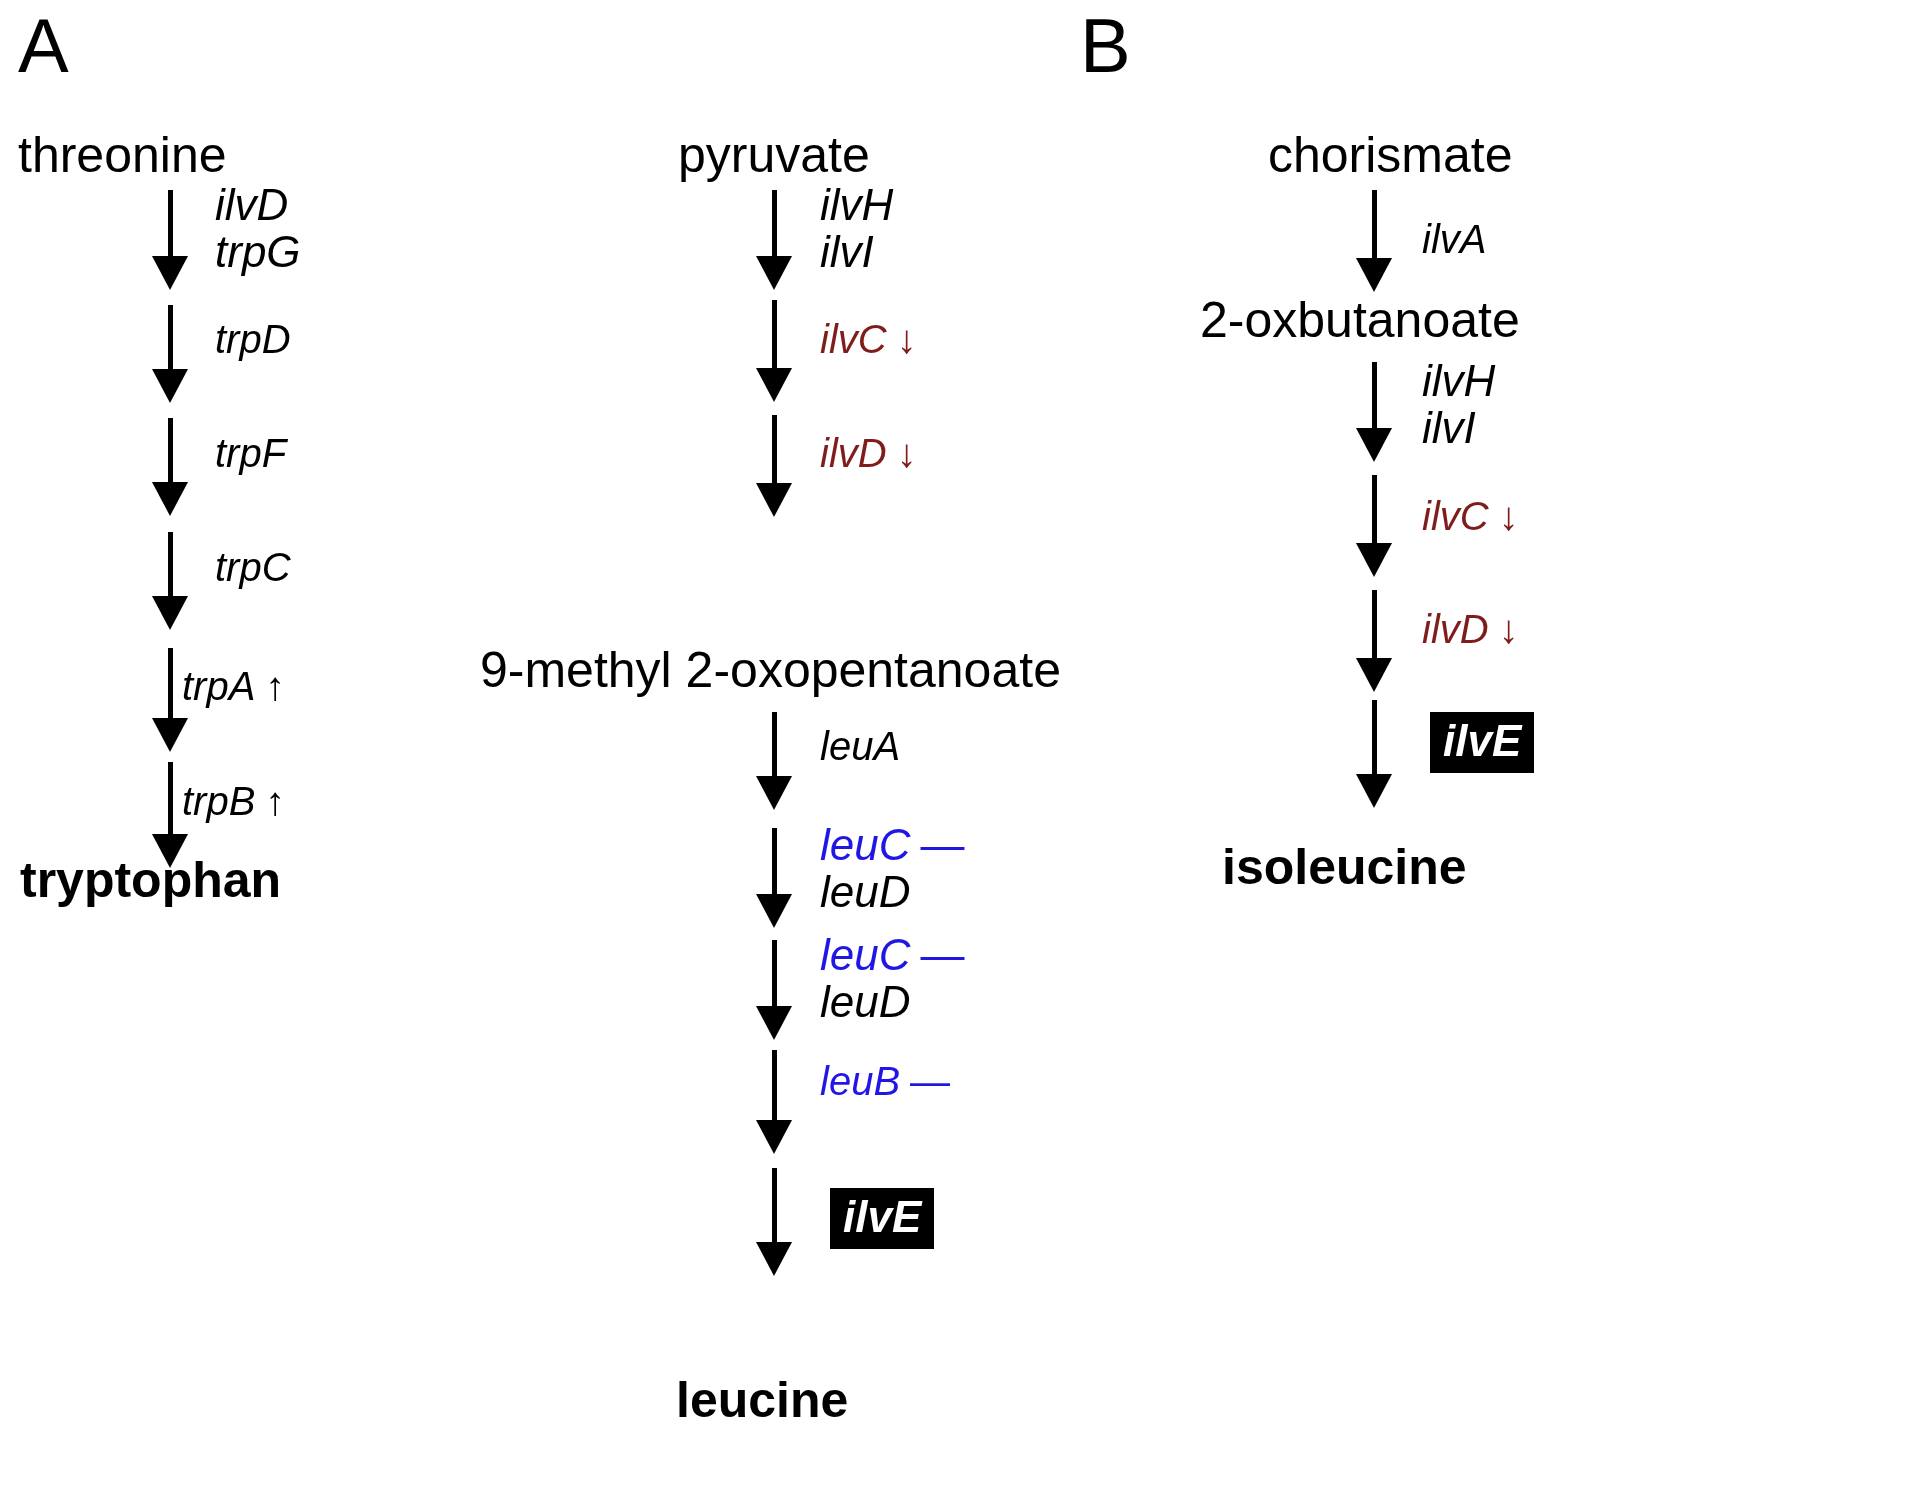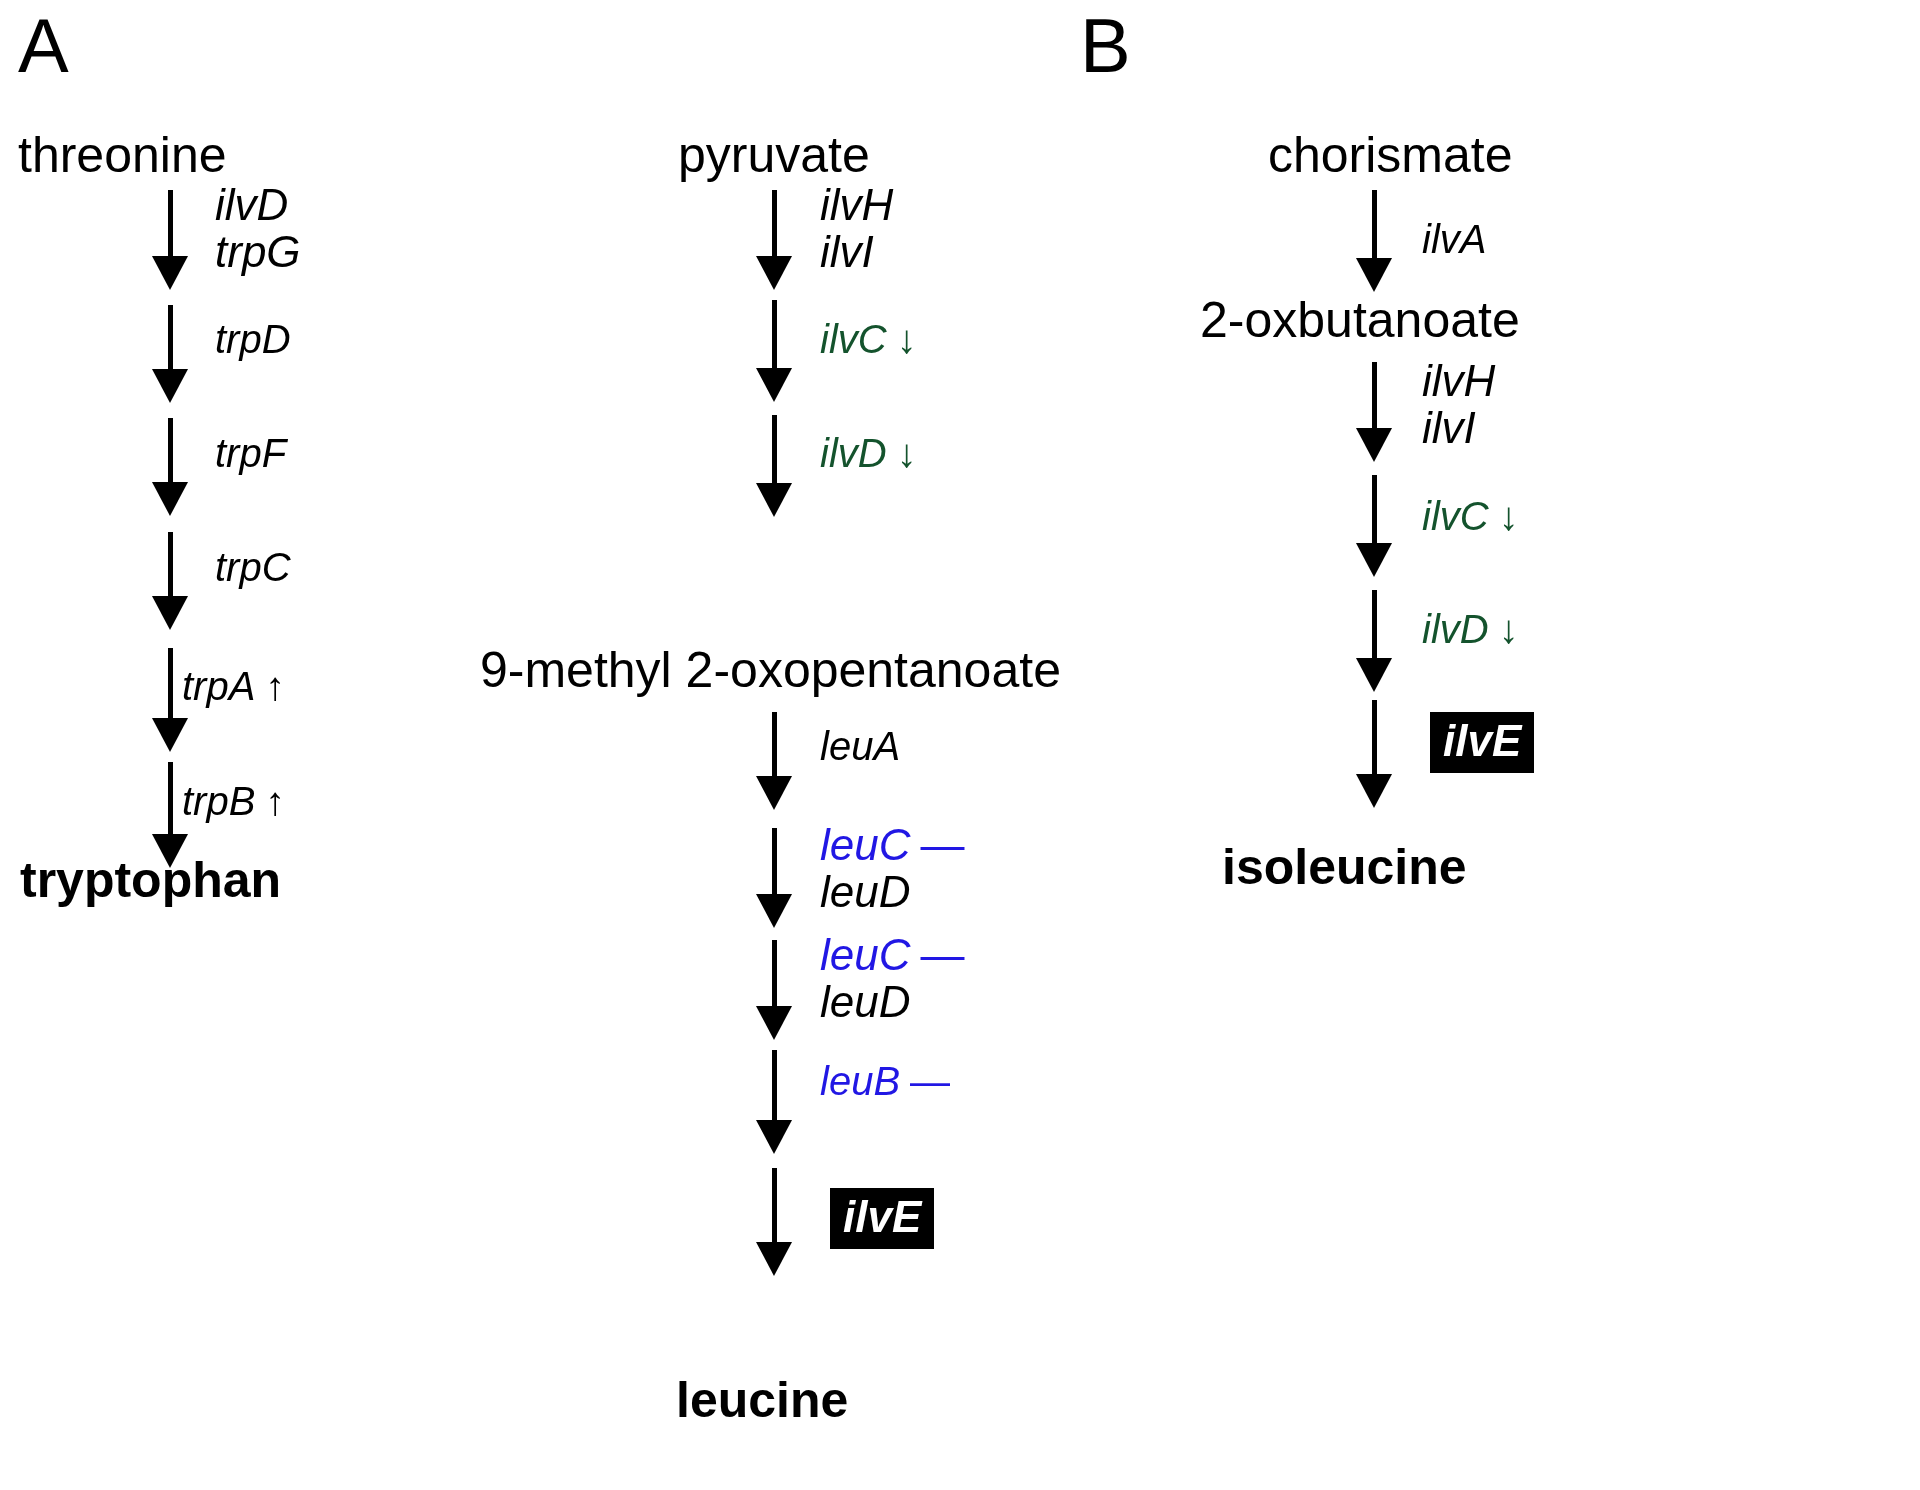--- a/index.html
+++ b/index.html
@@ -78,21 +78,21 @@
   .gene {
     position: absolute;
     font-size: 40px;
     font-style: italic;
     font-weight: 400;
     line-height: 1.06;
     white-space: nowrap;
     color: #000;
   }
   .gene.up   { color: #000000; }
-  .gene.down { color: #14532d; }
+  .gene.down { color: #7f1d1d; }
   .gene.flat { color: #2117E4; }
   .gene .reg {
     font-style: normal;
     display: inline-block;
     margin-left: 10px;
   }
   .gene .reg.dash-mark {
     font-style: normal;
     letter-spacing: 0;
   }

